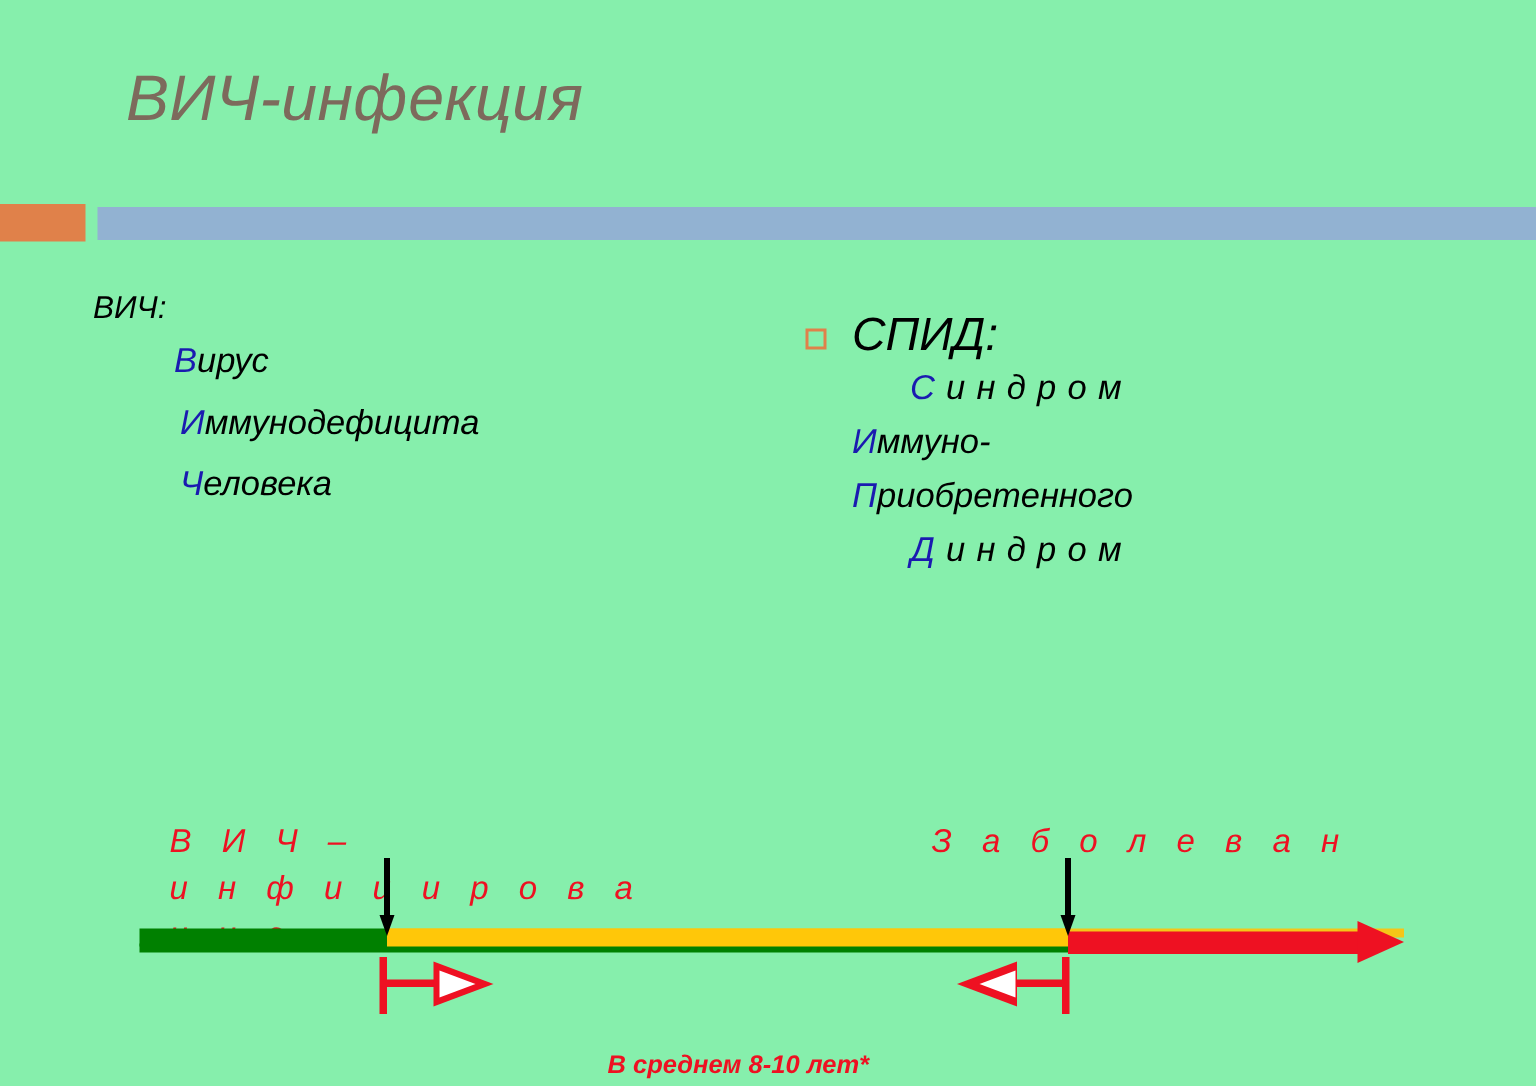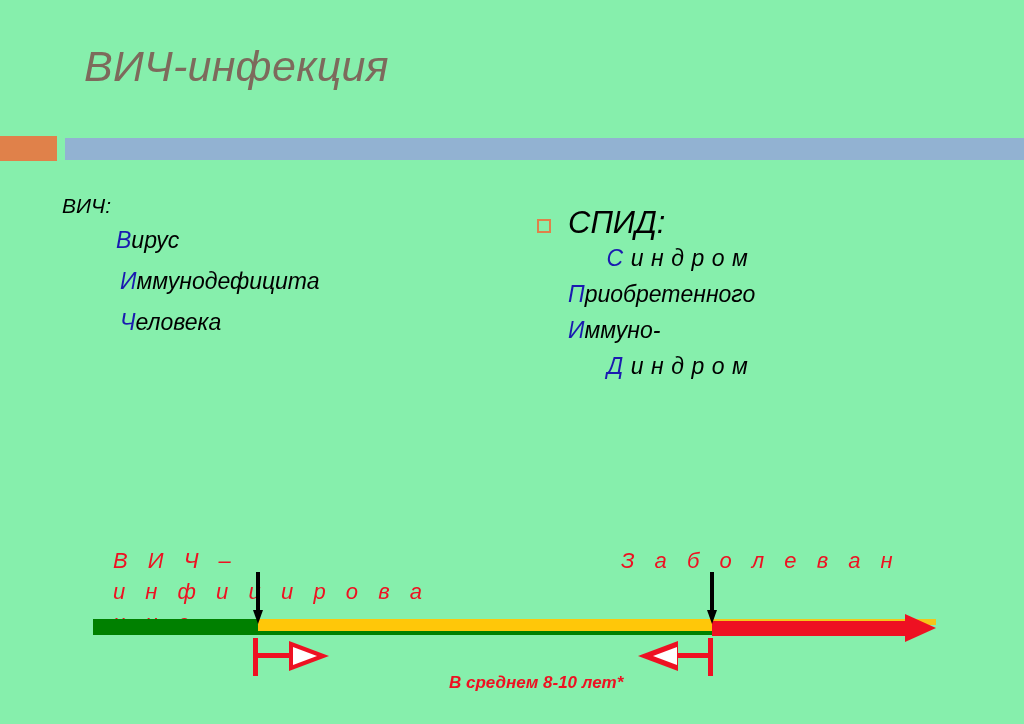--- a/index.html
+++ b/index.html
@@ -192,26 +192,25 @@
     position: absolute;
     left: 15px; top: 9px;
     width: 0; height: 0;
     border-top: 9px solid transparent;
     border-bottom: 9px solid transparent;
     border-right: 24px solid #ffffff;
   }
 
   #caption-average {
     position: absolute;
-    left: 405px; top: 673px;
+    left: 405px; top: 700px;
     font-size: 17px;
     font-weight: bold;
     color: #ee1122;
     white-space: nowrap;
-    margin-left: 44px;
   }
 </style>
 </head>
 <body>
 
 <div id="slide">
 
   <div id="slide-title">ВИЧ-инфекция</div>
 
   <div id="header-accent-block"></div>
@@ -223,22 +222,22 @@
     <div class="sub s2"><span class="ini">И</span><span>ммунодефицита</span></div>
     <div class="sub s3"><span class="ini">Ч</span><span>еловека</span></div>
   </div>
 
   <div id="right-block">
     <div id="right-row-title">
       <div id="spid-bullet"></div>
       <div id="spid-heading">СПИД:</div>
     </div>
     <div class="rline spaced"><span class="ini">С</span><span>индром</span></div>
+    <div class="rline"><span class="ini">И</span><span>ммуно-</span></div>
     <div class="rline"><span class="ini">П</span><span>риобретенного</span></div>
-    <div class="rline"><span class="ini">И</span><span>ммуно-</span></div>
     <div class="rline spaced"><span class="ini">Д</span><span>индром</span></div>
   </div>
 
   <div id="timeline">
 
     <div class="tl-label" id="label-hiv">
       <div>В И Ч –</div>
       <div>и н ф и ц и р о в а</div>
       <div>н и е</div>
     </div>

